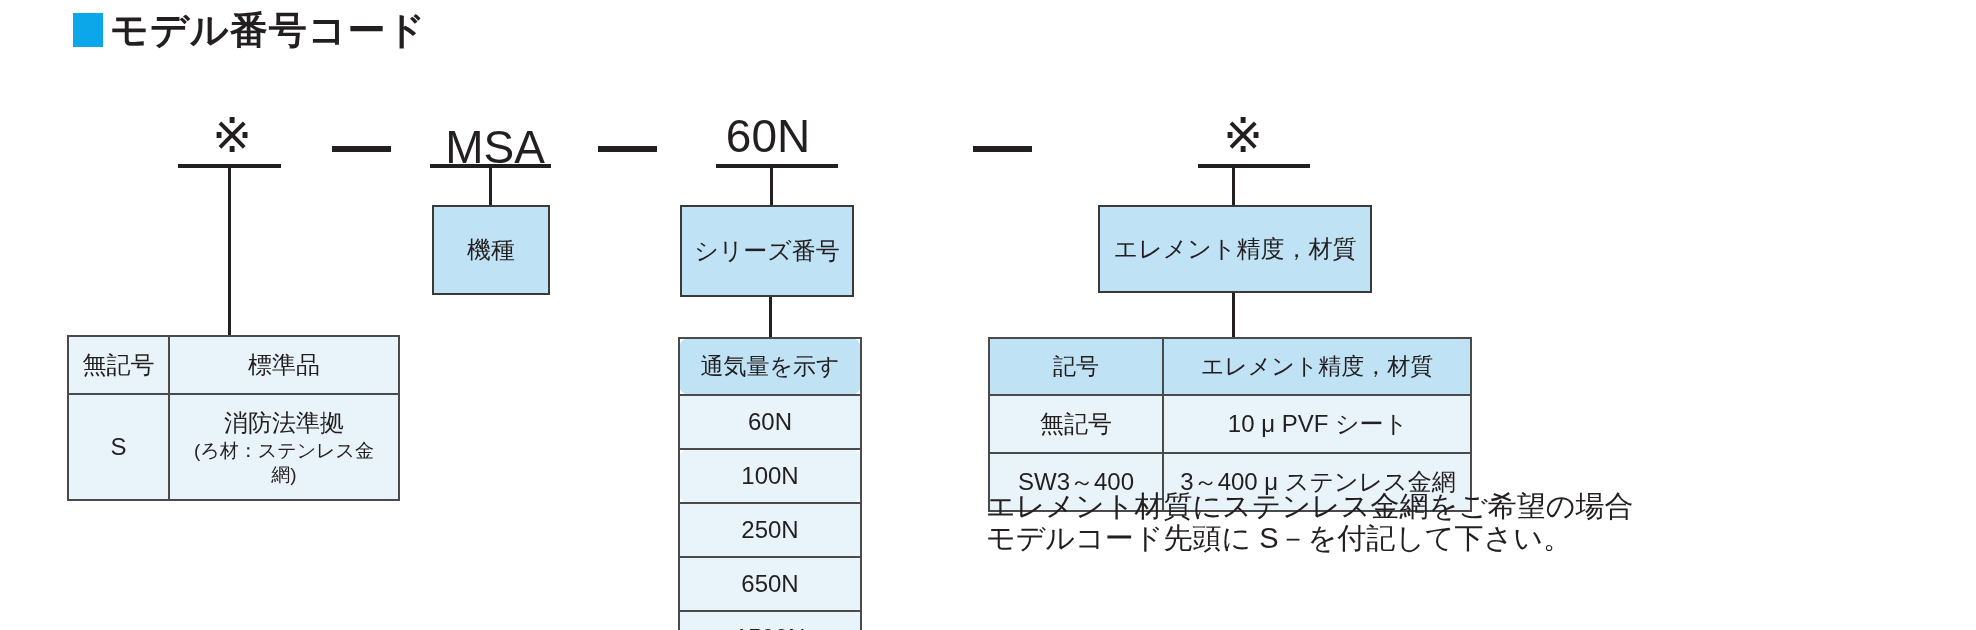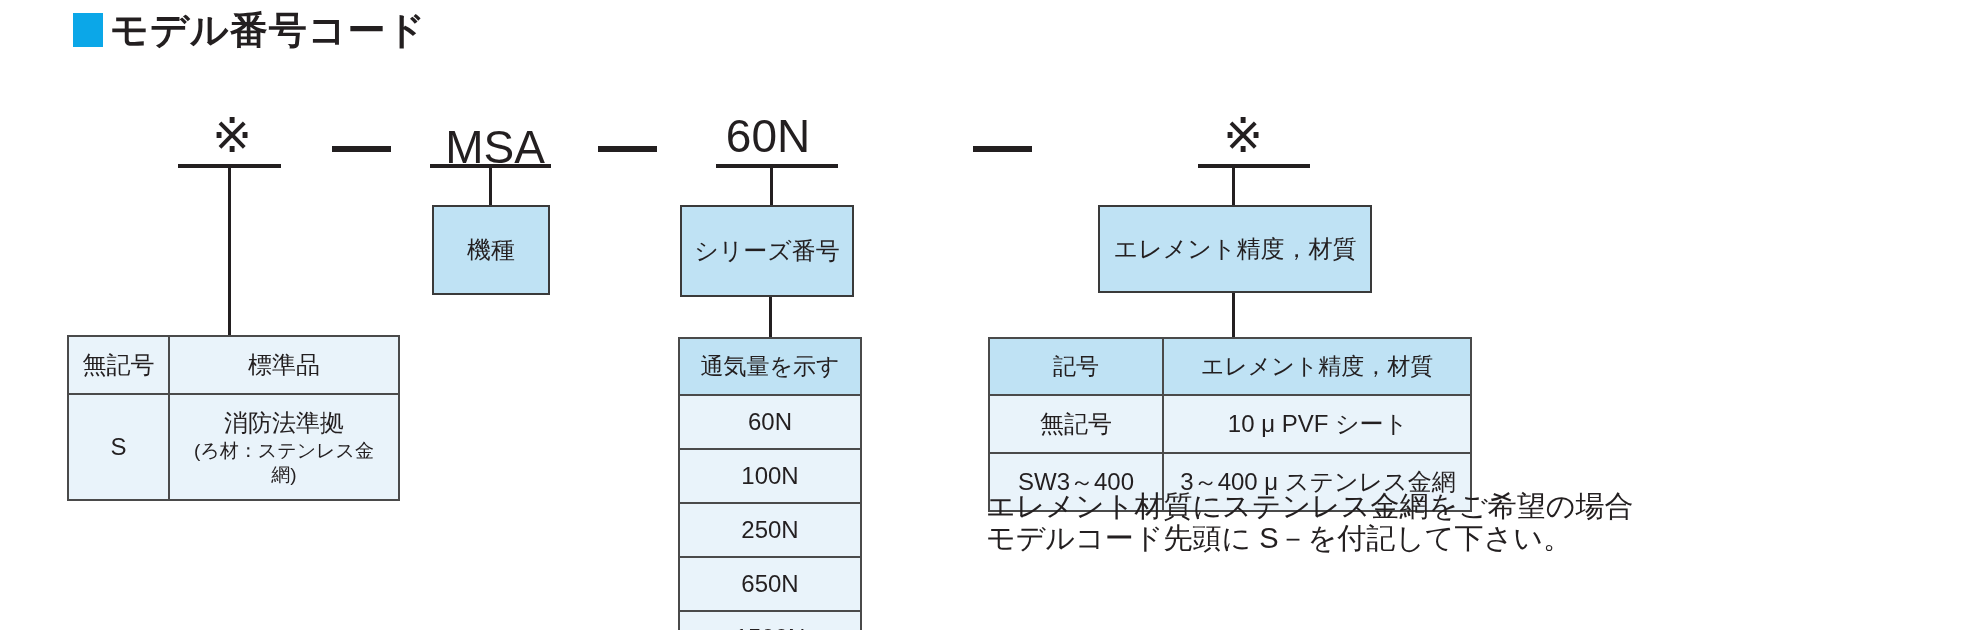--- a/index.html
+++ b/index.html
@@ -140,27 +140,27 @@
         <span class="main-line">消防法準拠</span>
         <span class="small-note-line">(ろ材：ステンレス金網)</span>
       </td>
     </tr>
   </tbody>
     </table>
 
   <table class="diag abs" style="left:678px; top:337px; width:184px;">
     <tbody>
         <tr>
-      <th class="blue" style="height:30px; font-size:23px;">通気量を示す</th>
+      <th class="blue" style="height:30px; font-size:23px;border-radius:10px;">通気量を示す</th>
     </tr>
     <tr>
       <td class="series-cell" style="height:45px;">60N</td>
     </tr>
     <tr>
-      <td class="series-cell" style="height:45px;">100N</td>
+      <td class="series-cell" style="height:45px;border-radius:10px;">100N</td>
     </tr>
     <tr>
       <td class="series-cell" style="height:45px;">250N</td>
     </tr>
     <tr>
       <td class="series-cell" style="height:50px;">650N</td>
     </tr>
     <tr>
       <td class="series-cell" style="height:45px;">1500N</td>
     </tr>

